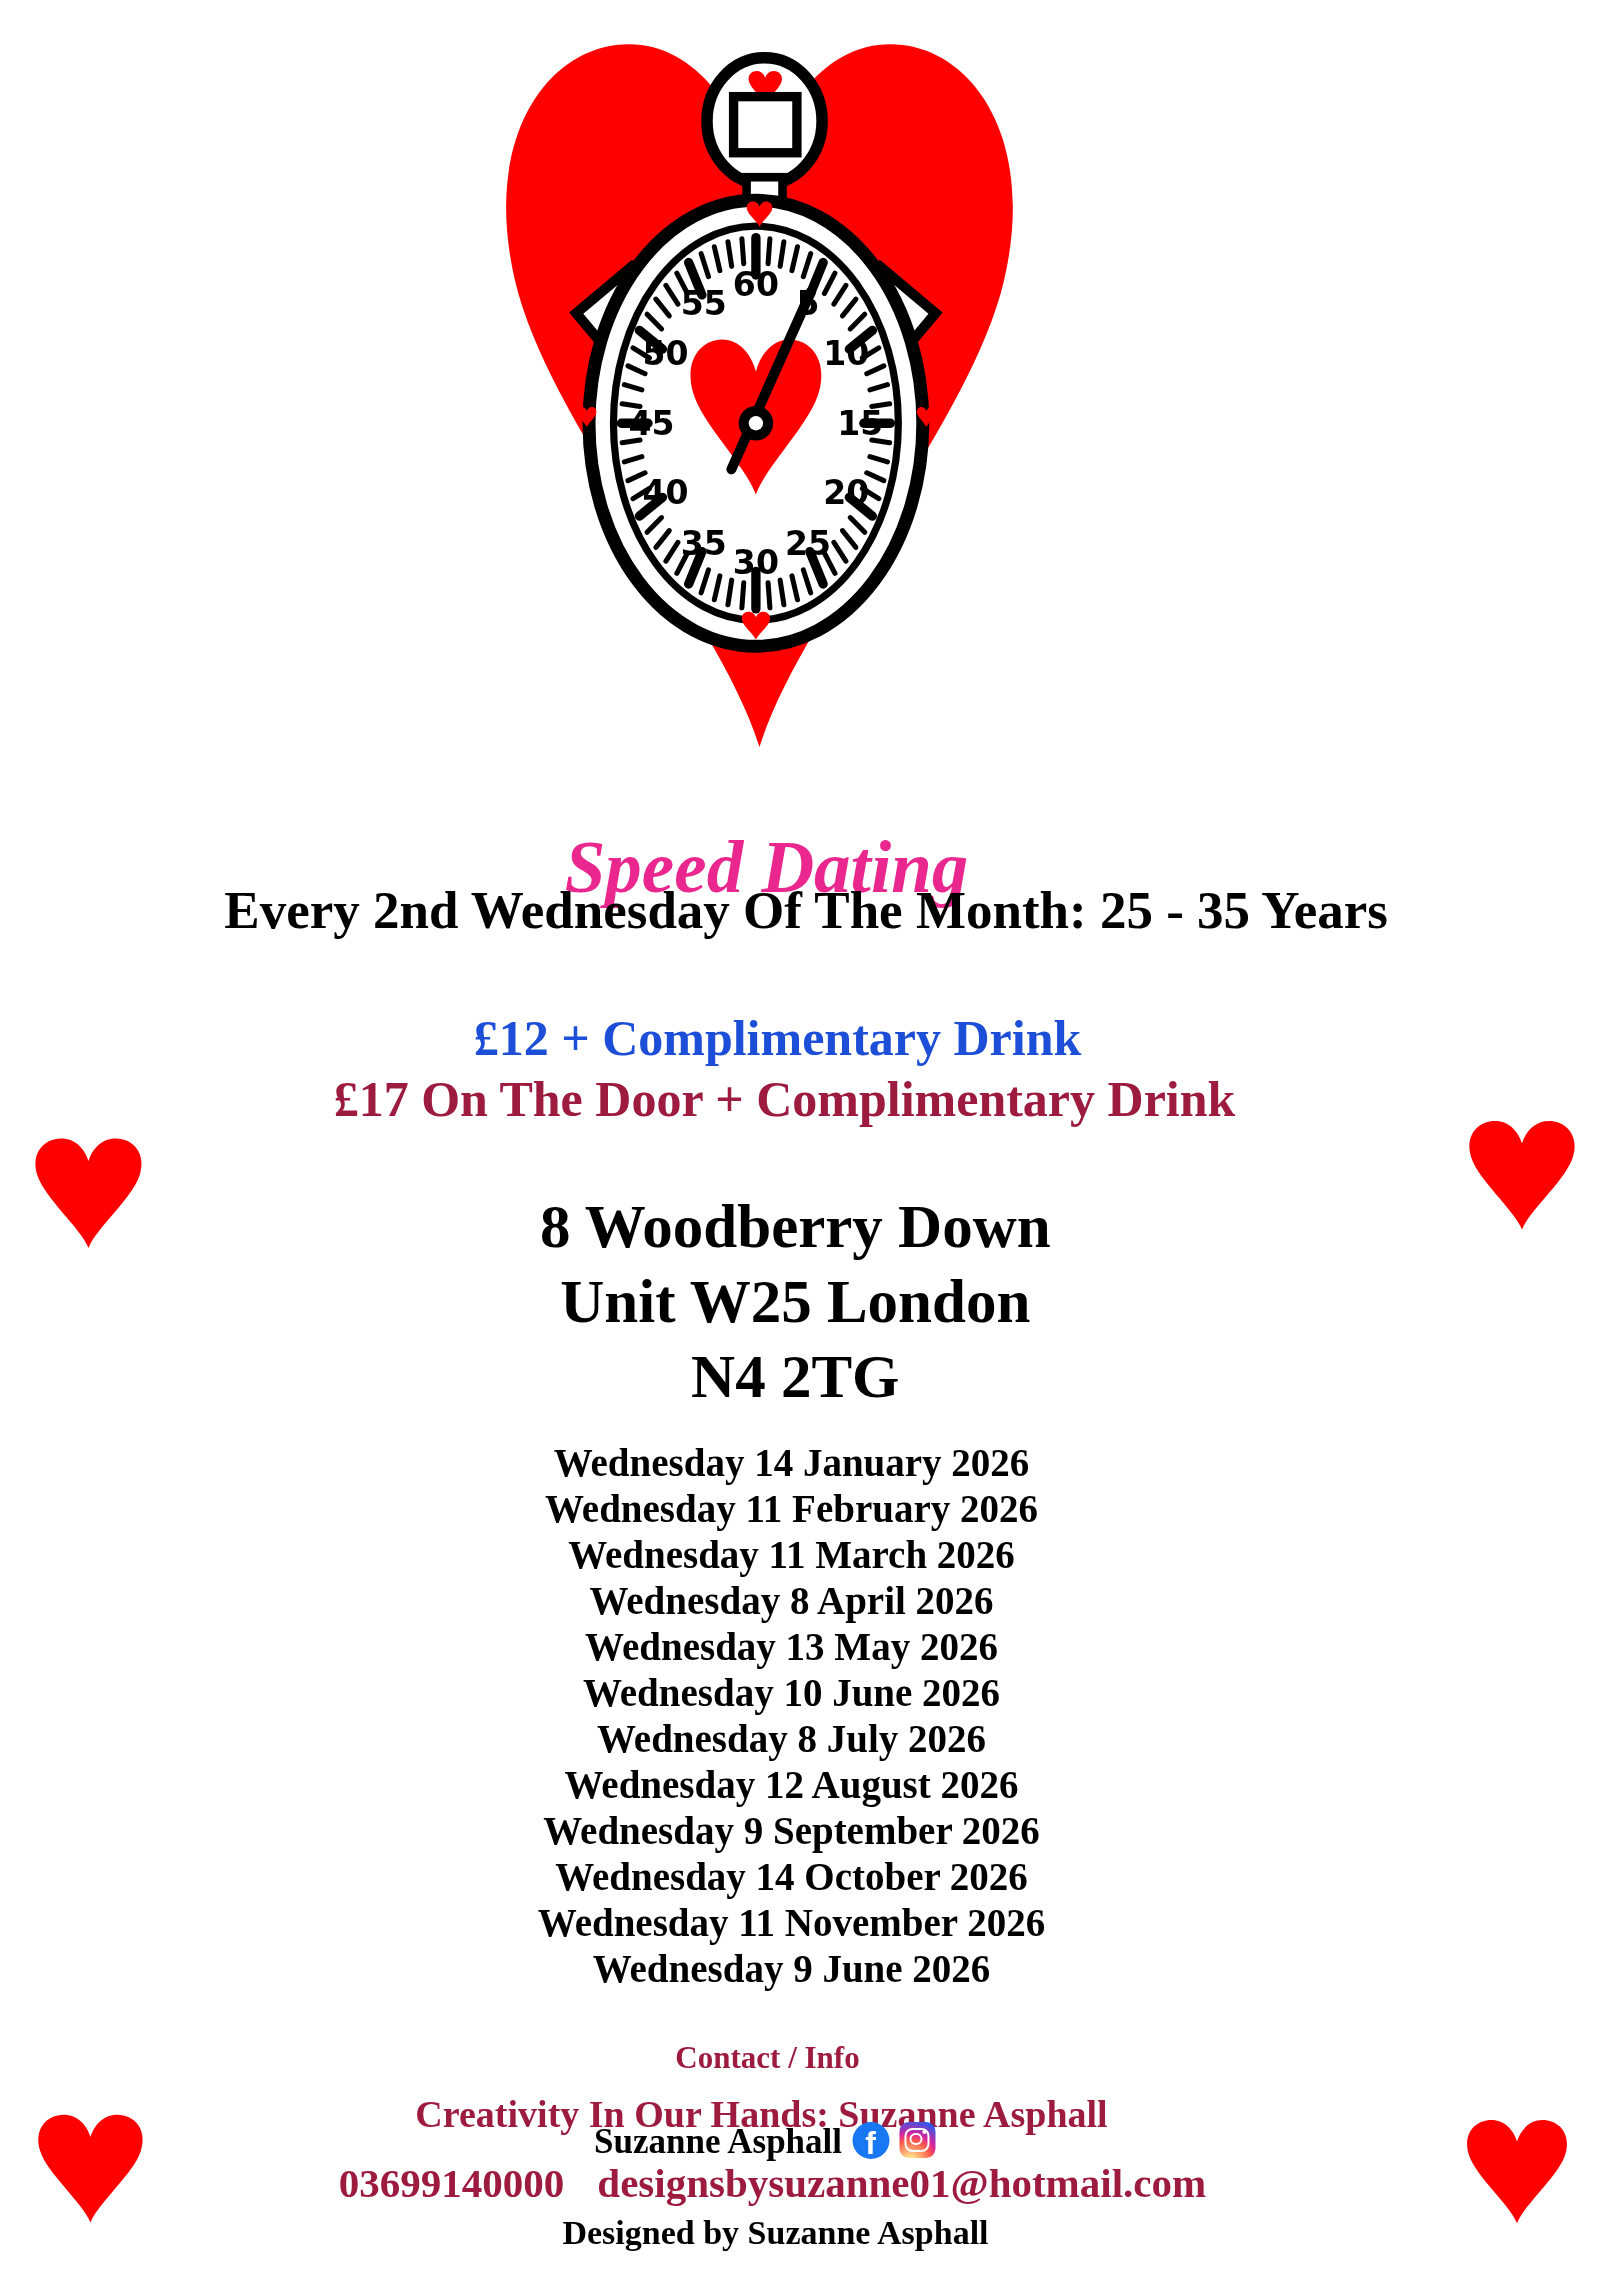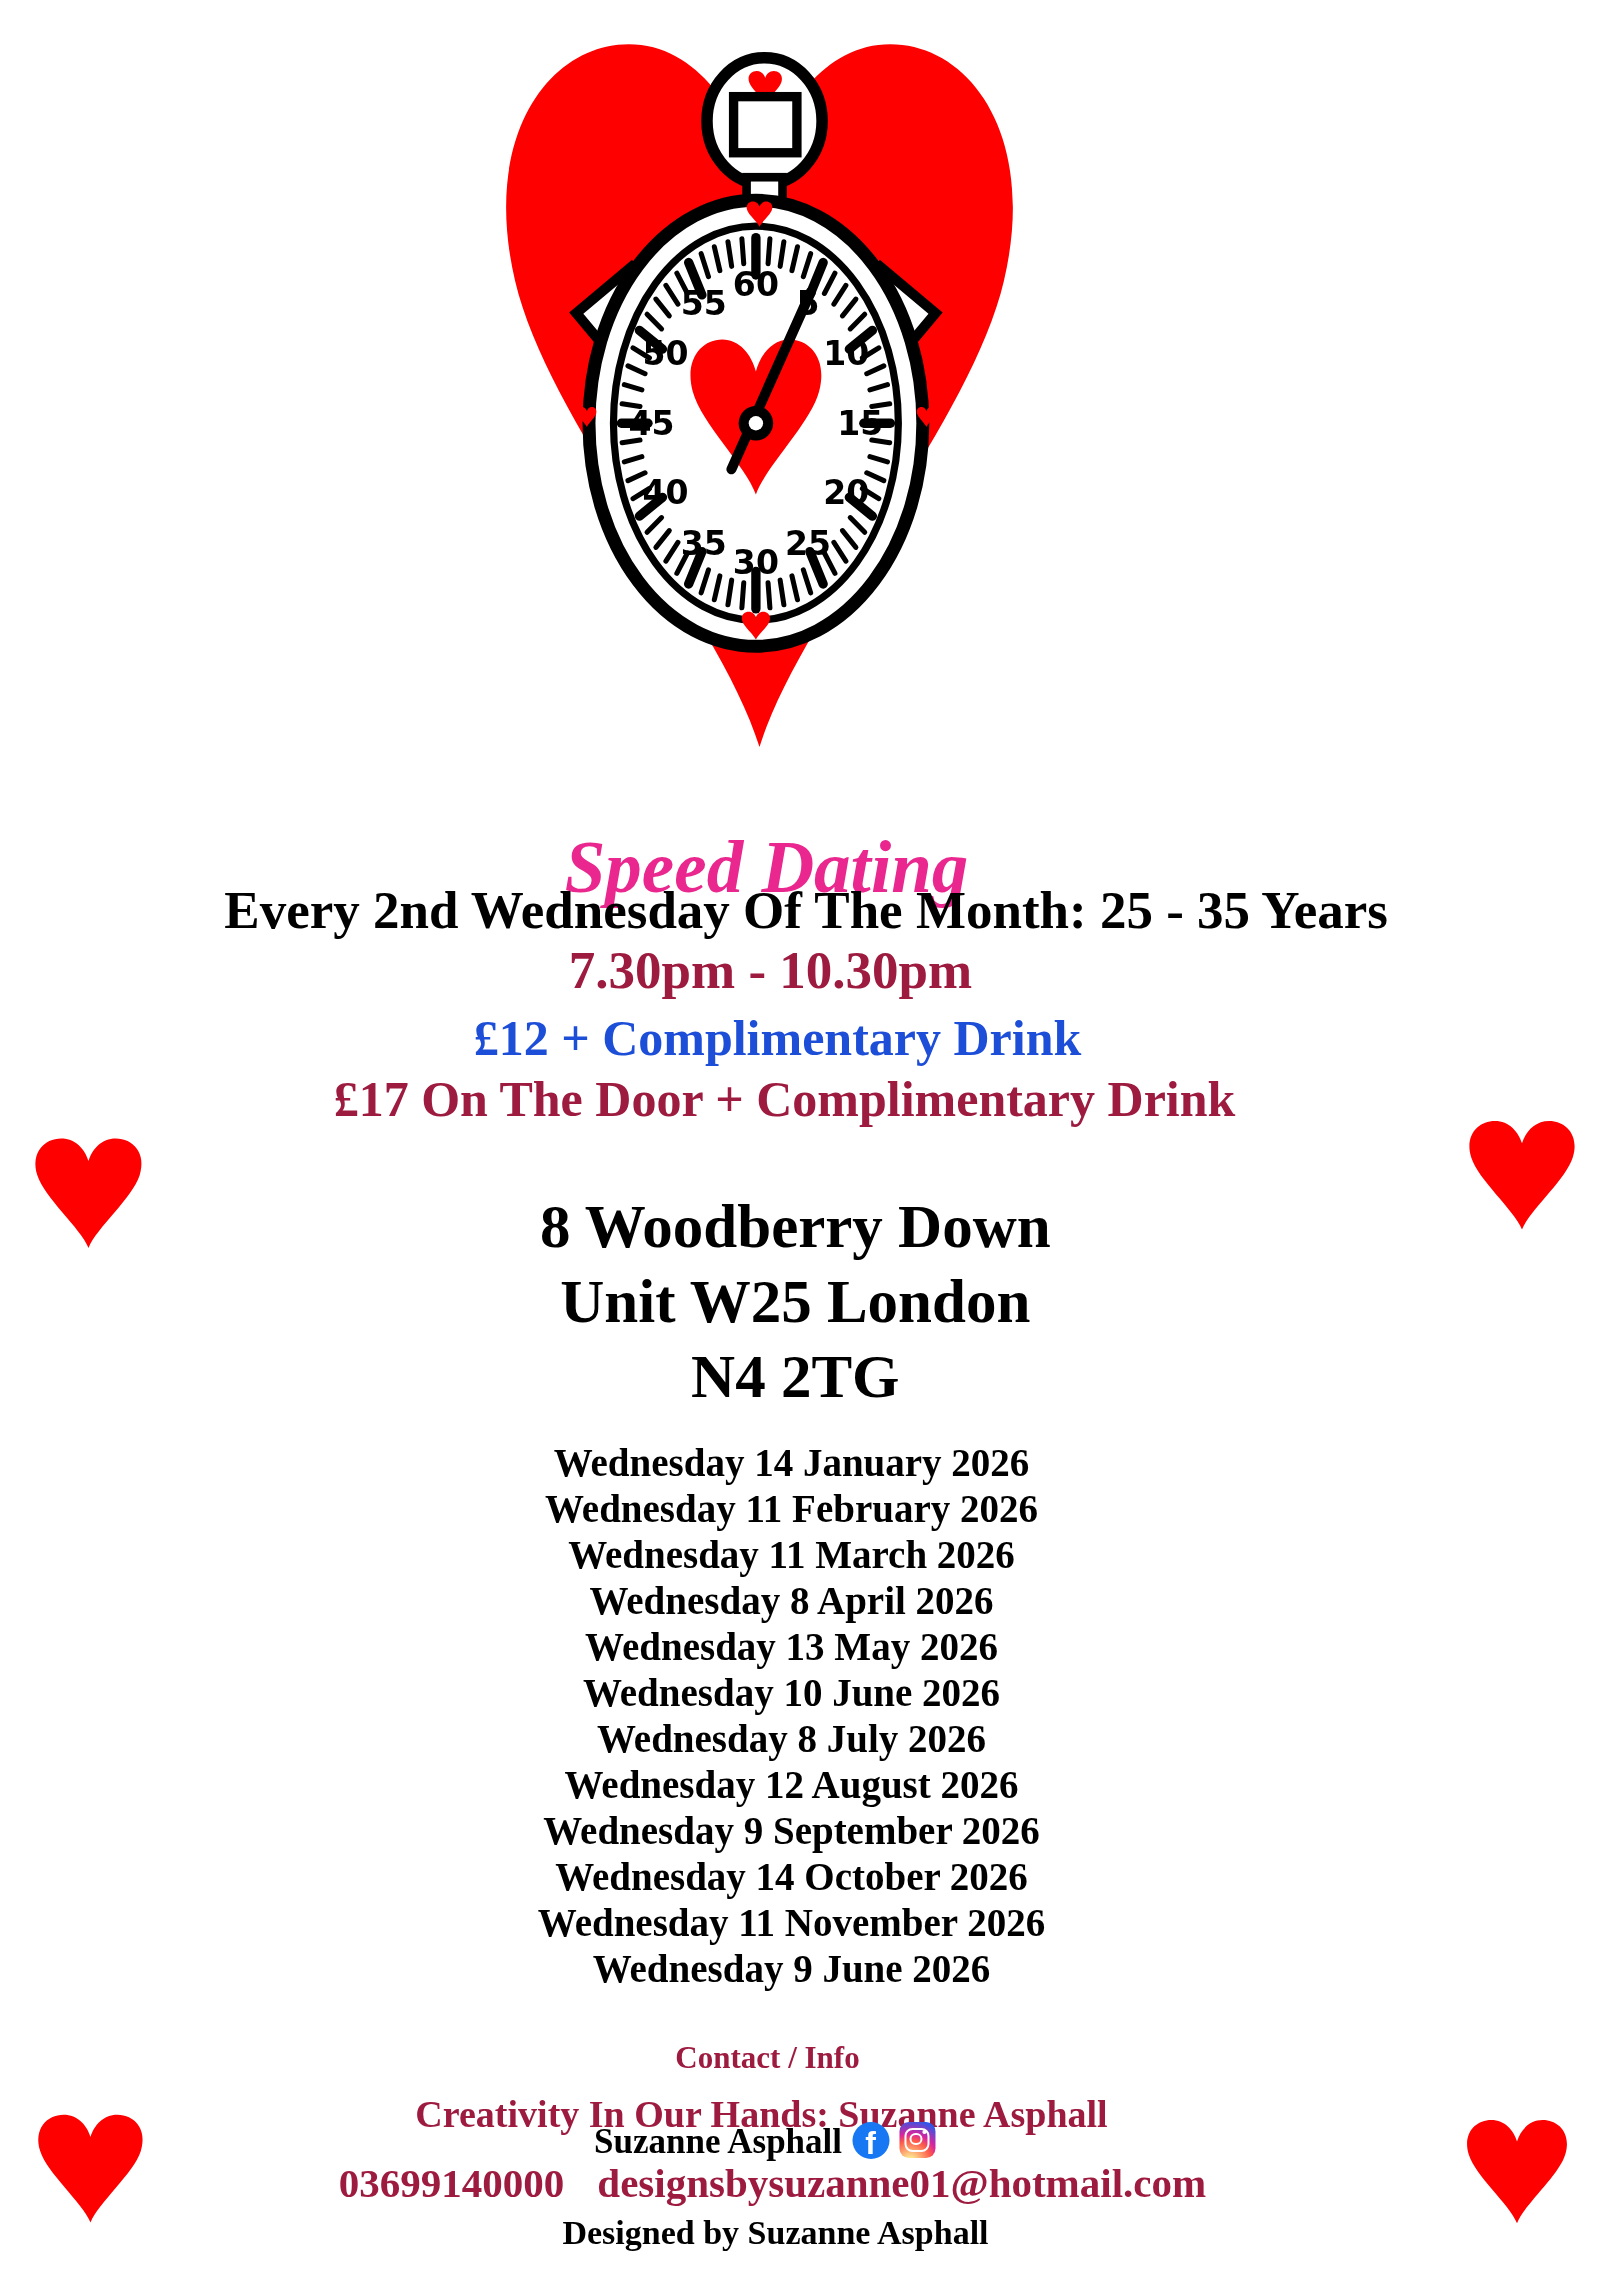--- a/index.html
+++ b/index.html
@@ -165,21 +165,20 @@
       <use href="#heartpath" transform="translate(288,452) scale(2.04,2.34)"></use>
 
       <line x1="356" y1="644" x2="466" y2="398" stroke="#000" stroke-width="14" stroke-linecap="round"></line>
       <circle cx="390" cy="580" r="24" fill="#000"></circle>
       <circle cx="390" cy="580" r="10" fill="#fff"></circle>
     </svg>
   </div>
 
   <h1 class="abs title">Speed Dating</h1>
   <div class="abs schedule">Every 2nd Wednesday Of The Month: 25 - 35 Years</div>
-  <div class="abs time">7.30pm - 10.30pm</div>
   <div class="abs price1">£12 + Complimentary Drink</div>
   <div class="abs price2">£17 On The Door + Complimentary Drink</div>
 
   <svg class="corner-heart" style="left:29px;top:1127px;width:119px;height:130px" viewBox="0 0 100 100">
       <use href="#heartpath"></use>
     </svg>
   <svg class="corner-heart" style="left:1463px;top:1111px;width:118px;height:126px" viewBox="0 0 100 100">
       <use href="#heartpath"></use>
     </svg>
 

